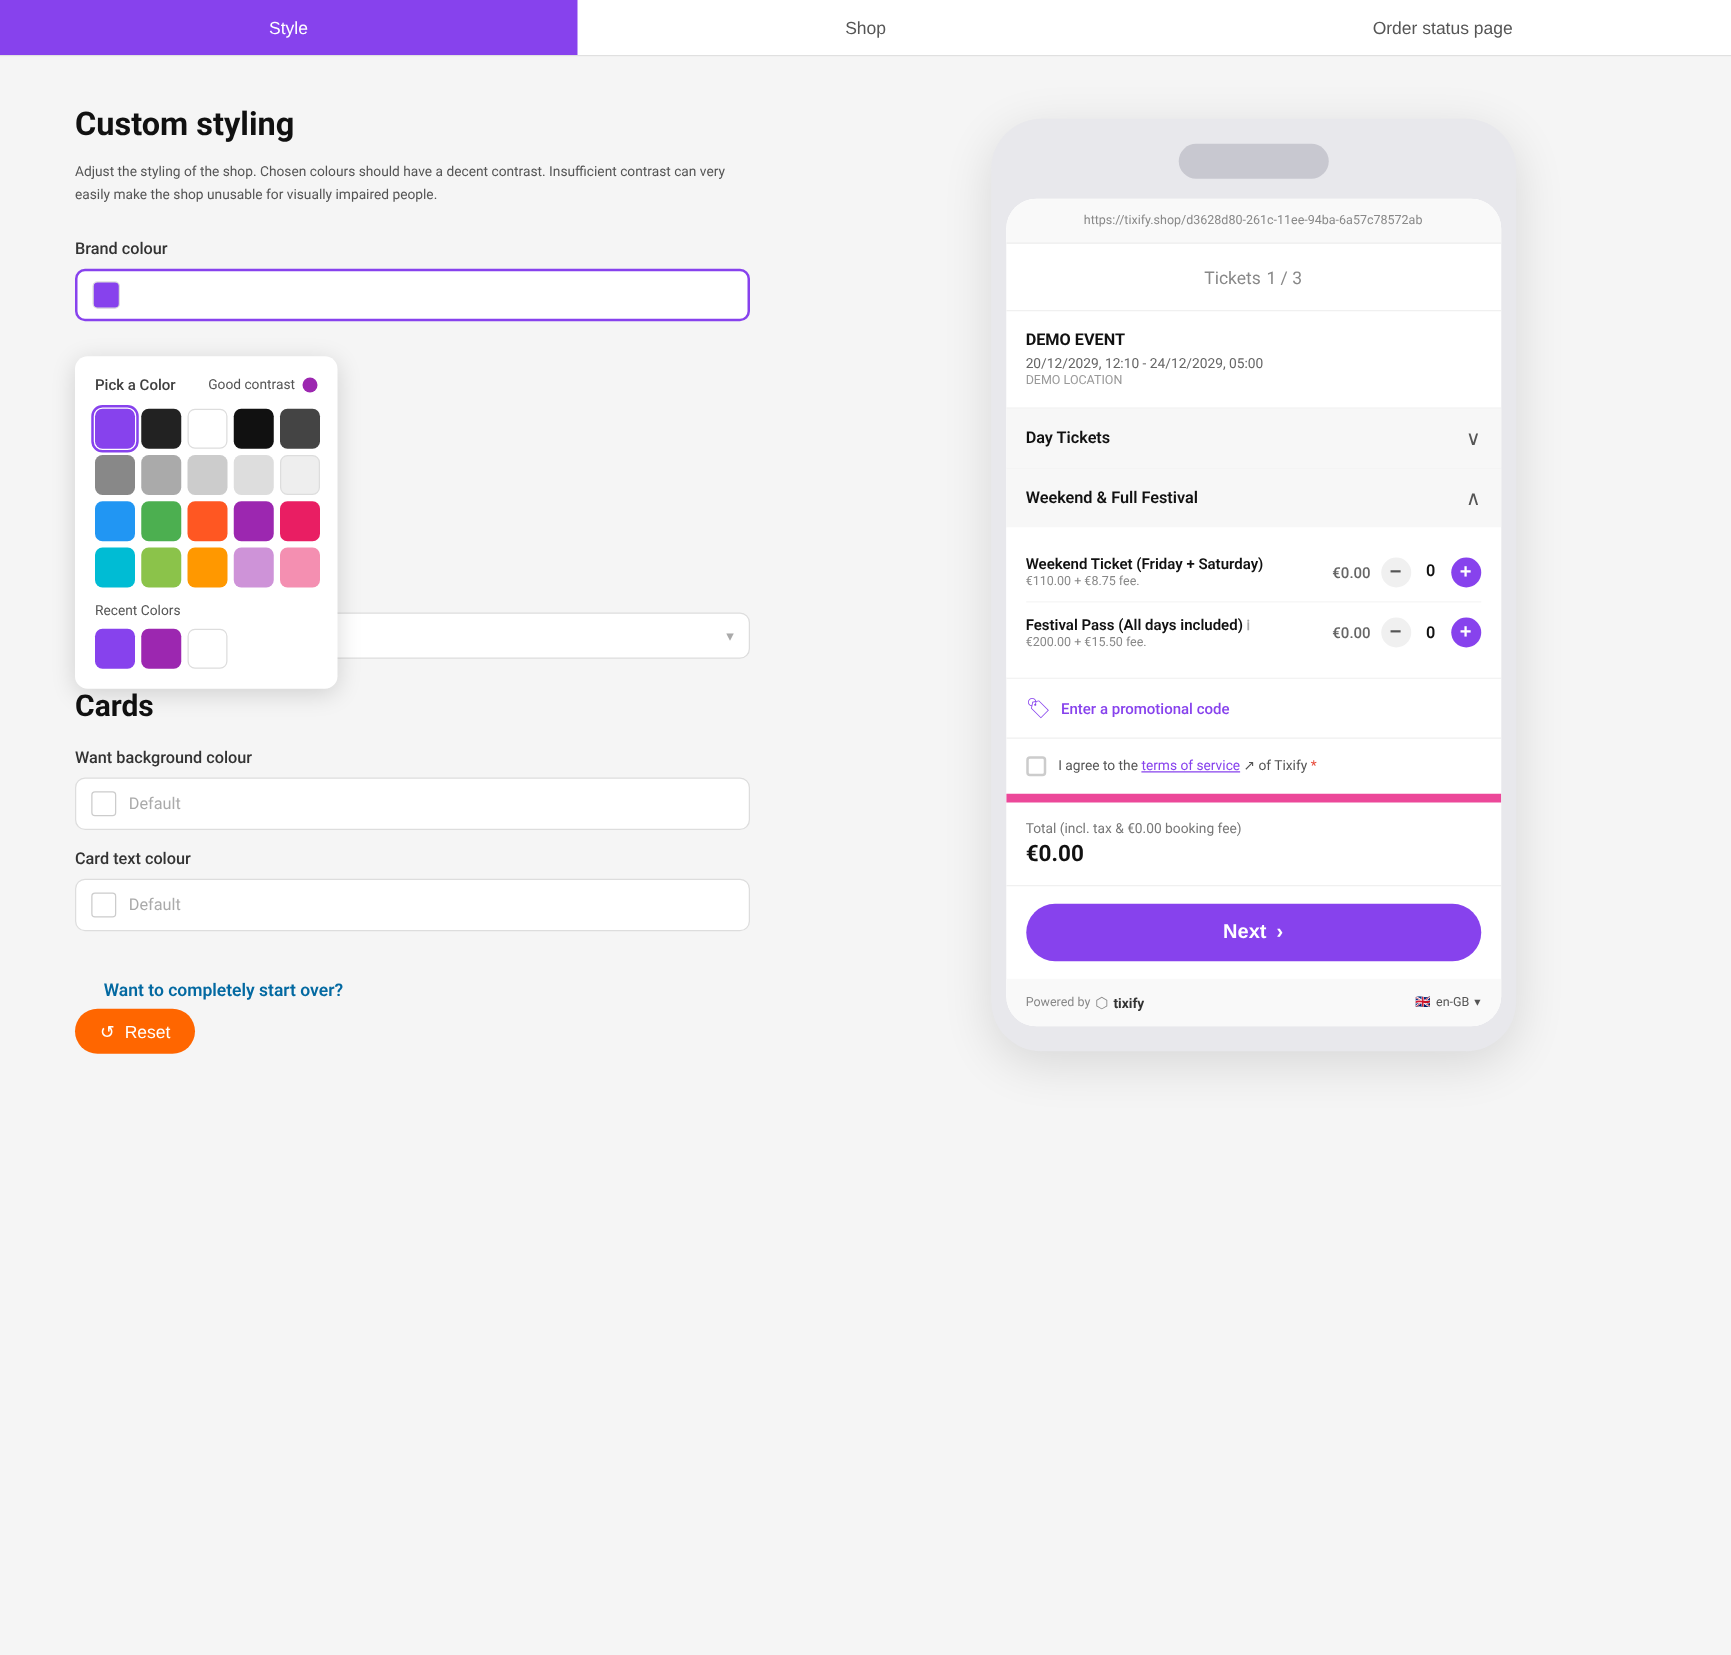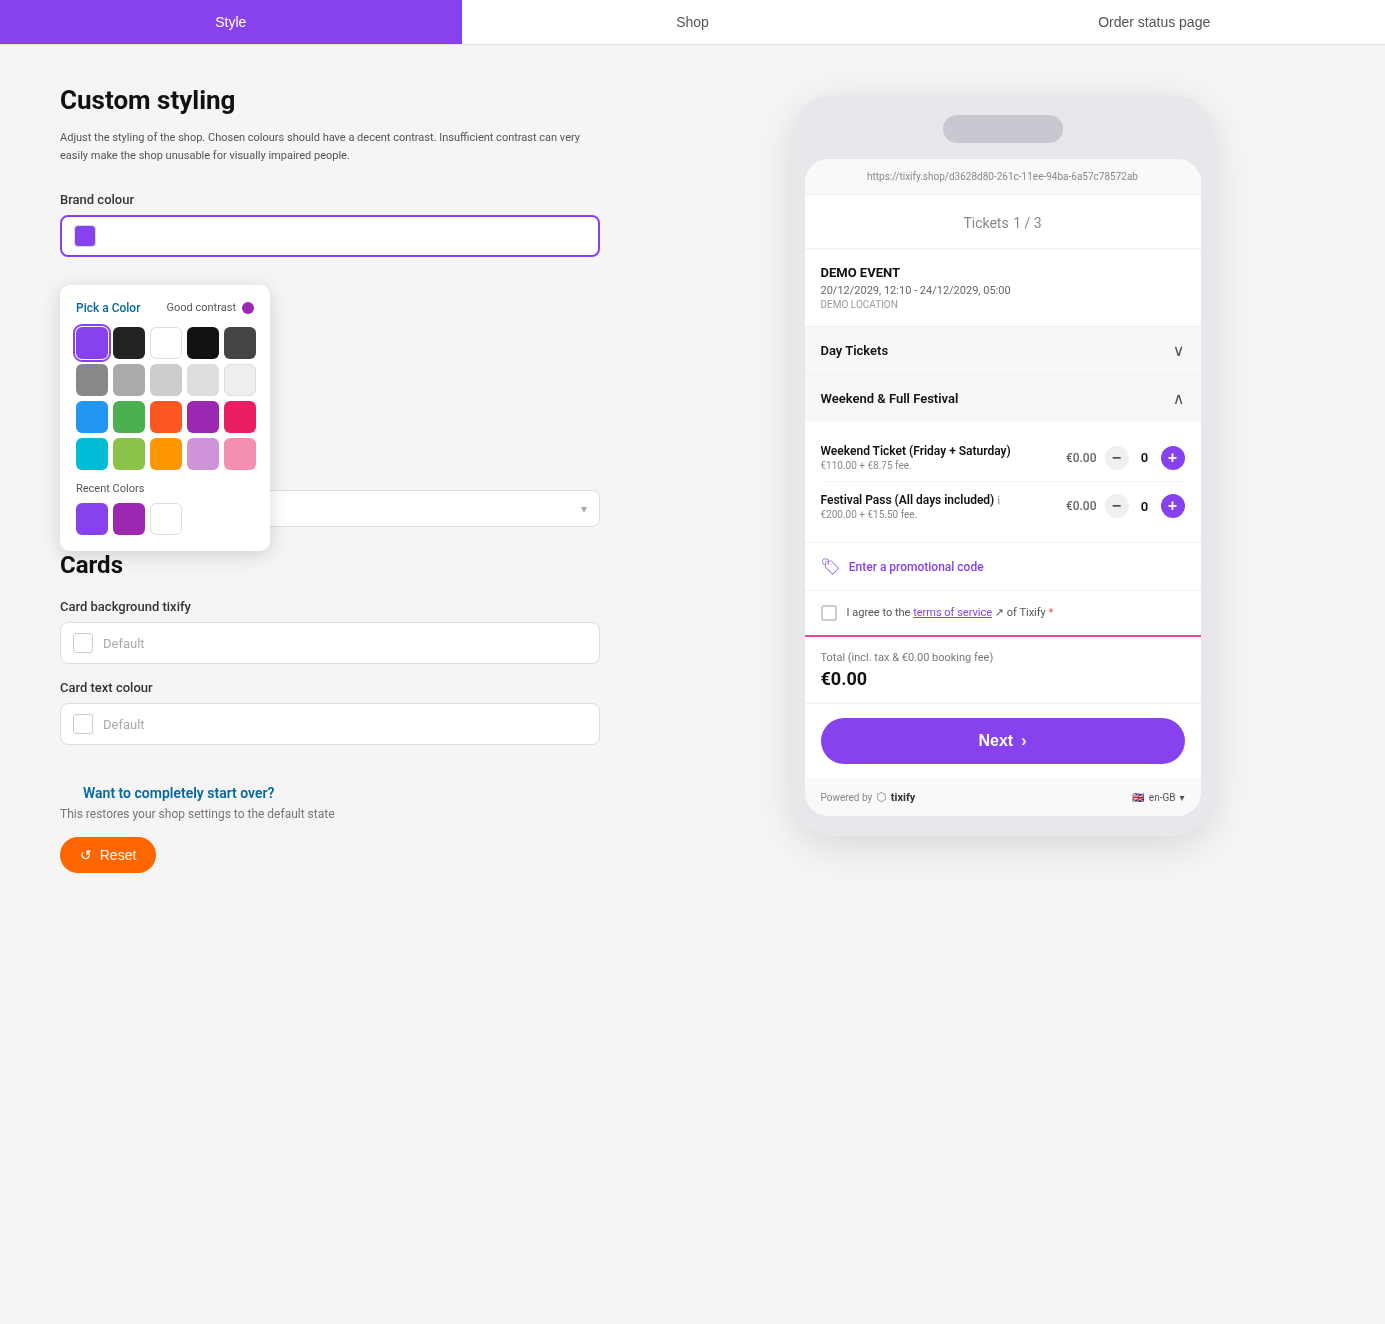--- a/index.html
+++ b/index.html
@@ -99,21 +99,21 @@
       left: 0;
       background: white;
       border-radius: 10px;
       box-shadow: 0 4px 20px rgba(0,0,0,0.15);
       padding: 16px;
       z-index: 100;
       width: 210px;
     }
     .color-picker-title {
       font-size: 12px;
-      color: #0369a1;
+      color: #404040;
       margin-bottom: 12px;
       font-weight: 500;
     }
     .good-contrast-row {
       position: absolute;
       right: 16px;
       top: 16px;
       display: flex;
       align-items: center;
       gap: 6px;
@@ -421,21 +421,21 @@
       font-weight: 500;
       cursor: pointer;
     }
     .promo-icon {
       font-size: 16px;
     }
 
     
     .terms-section {
       padding: 14px 16px;
-      border-bottom: 2px solid #ec4899;
+      border-bottom: 7px solid #ec4899;
       display: flex;
       align-items: center;
       gap: 10px;
     }
     .terms-checkbox {
       width: 16px;
       height: 16px;
       border: 2px solid #ccc;
       border-radius: 3px;
       flex-shrink: 0;
@@ -600,35 +600,34 @@
     <div class="section-mb" style="margin-top: 210px;">
       <div class="field-label">Canvas text colour</div>
       <div class="select-row">
         <span class="select-text">Default</span>
         <span class="select-arrow">▾</span>
       </div>
     </div>
 
     <h2 class="cards-title">Cards</h2>
 
-    <div class="field-label">Card background tixify</div>
+    <div class="field-label">Want background colour</div>
     <div class="default-input-row">
       <div class="default-swatch"></div>
       <span class="default-text">Default</span>
     </div>
 
     <div class="field-label">Card text colour</div>
     <div class="default-input-row">
       <div class="default-swatch"></div>
       <span class="default-text">Default</span>
     </div>
 
     <div class="reset-section">
       <div class="reset-title">Want to completely start over?</div>
-      <div class="reset-desc">This restores your shop settings to the default state</div>
       <button class="reset-btn">
         <span class="reset-icon">↺</span>
         <span>Reset</span>
       </button>
     </div>
 
   </div>
 
   <div class="right-panel">
     <div class="phone-mockup">

